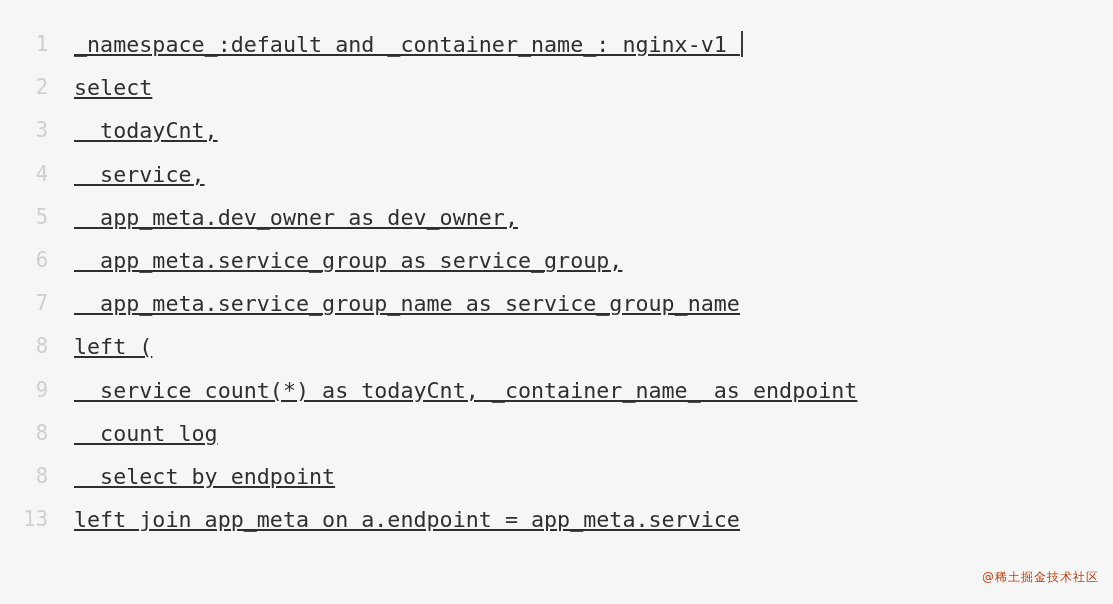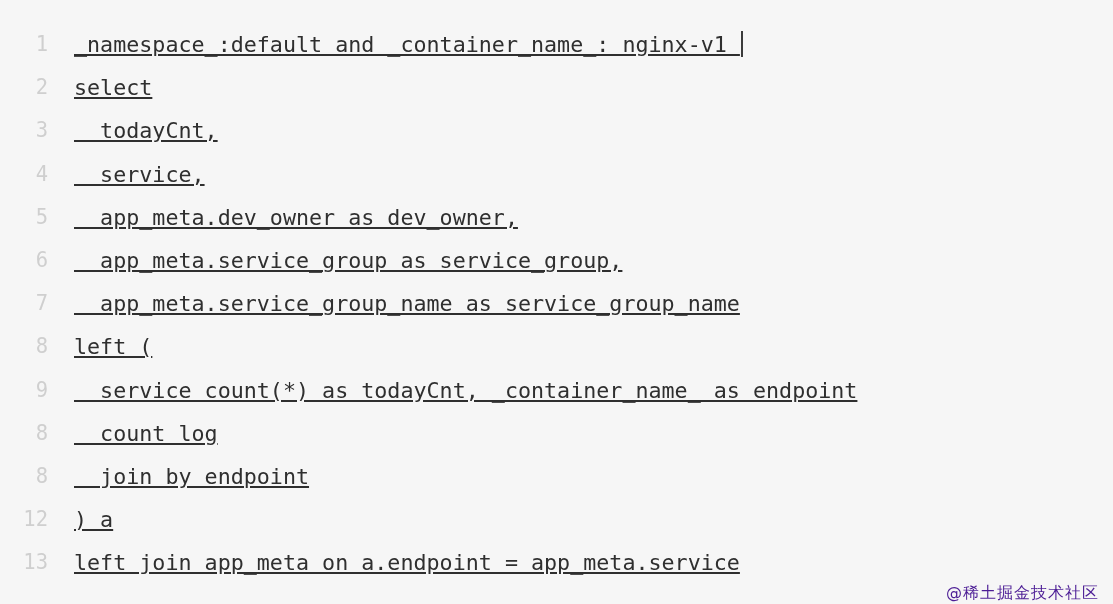--- a/index.html
+++ b/index.html
@@ -62,24 +62,24 @@
     width: 2px;
     height: 26px;
     background: #3b3b3b;
     vertical-align: -5px;
     margin-left: 1px;
   }
 
   .watermark {
     position: absolute;
     right: 14px;
-    bottom: 0;
-    color: #4c1d95;
+    bottom: 18px;
+    color: #c2410c;
     font-family: "DejaVu Sans", sans-serif;
-    font-size: 16px;
+    font-size: 12px;
     letter-spacing: 1px;
     user-select: none;
     -webkit-user-select: none;
     white-space: nowrap;
   }
 </style>
 </head>
 <body>
 
 <div class="editor">
@@ -129,27 +129,23 @@
     <span class="line-content">  service count(*) as todayCnt, _container_name_ as endpoint</span>
   </div>
 
   <div class="code-line">
     <span class="gutter-number">8</span>
     <span class="line-content">  count log</span>
   </div>
 
   <div class="code-line">
     <span class="gutter-number">8</span>
-    <span class="line-content">  join by endpoint</span>
+    <span class="line-content">  select by endpoint</span>
   </div>
 
-  <div class="code-line">
-    <span class="gutter-number">12</span>
-    <span class="line-content">) a</span>
-  </div>
 
   <div class="code-line">
     <span class="gutter-number">13</span>
     <span class="line-content">left join app_meta on a.endpoint = app_meta.service</span>
   </div>
 
   <div class="watermark">@稀土掘金技术社区</div>
 
 </div>
 

